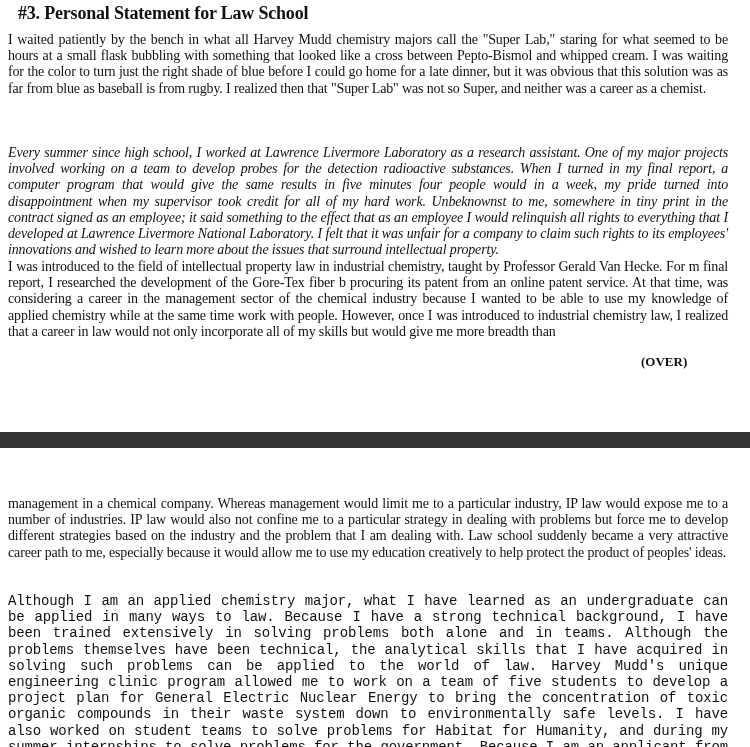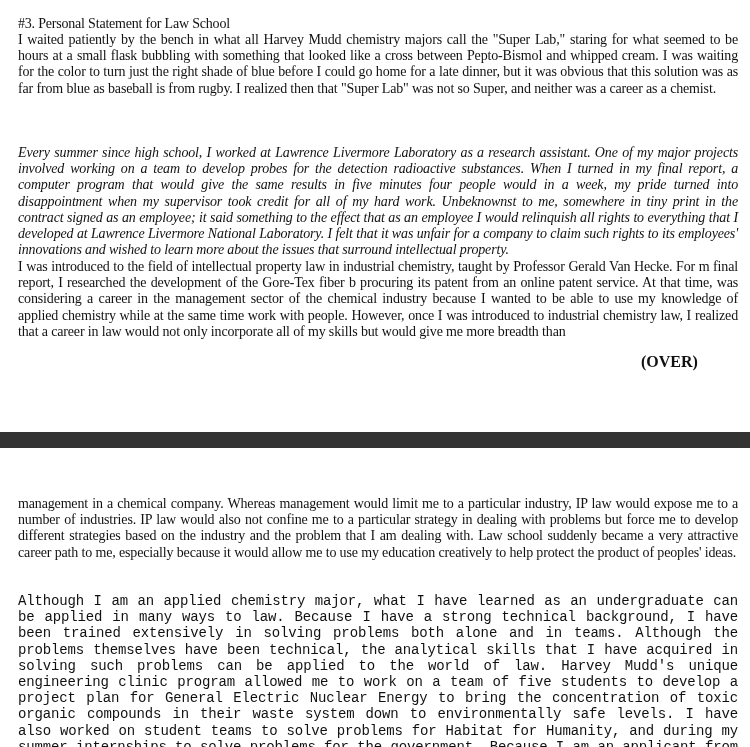--- a/index.html
+++ b/index.html
@@ -27,48 +27,48 @@
       left: 0;
       top: 432px;
       width: 750px;
       height: 16px;
       background: #333333;
     }
     .page-2 { top: 448px; height: 299px; border-radius: 24px; }
     .heading {
       position: absolute;
       left: 18px;
-      top: 15px;
-      font-size: 14px;
-      font-weight: normal;
+      top: 4px;
+      font-size: 18px;
+      font-weight: bold;
       letter-spacing: -0.2px;
       line-height: 18px;
       white-space: nowrap;
     }
     .para {
       position: absolute;
-      left: 18px;
+      left: 8px;
       width: 720px;
       font-size: 14px;
       line-height: 16.2px;
       text-align: justify;
       letter-spacing: -0.15px;
       margin: 0;
     }
     .para.last-left { text-align-last: left; }
     .p1 { top: 32px; }
     .p2 { top: 145px; font-style: italic; }
     .p3 { top: 259px; }
     .p4 { top: 48px; }
     .p5 { top: 145px; font-family: Liberation Mono, monospace; }
     .over {
       position: absolute;
       left: 641px;
       top: 353px;
-      font-size: 16px;
+      font-size: 13px;
       font-weight: bold;
       line-height: 18px;
       white-space: nowrap;
     }
   </style>
 </head>
 <body>
 
 <div class="page page-1">
   <div class="heading">#3.  Personal Statement for Law School</div>

